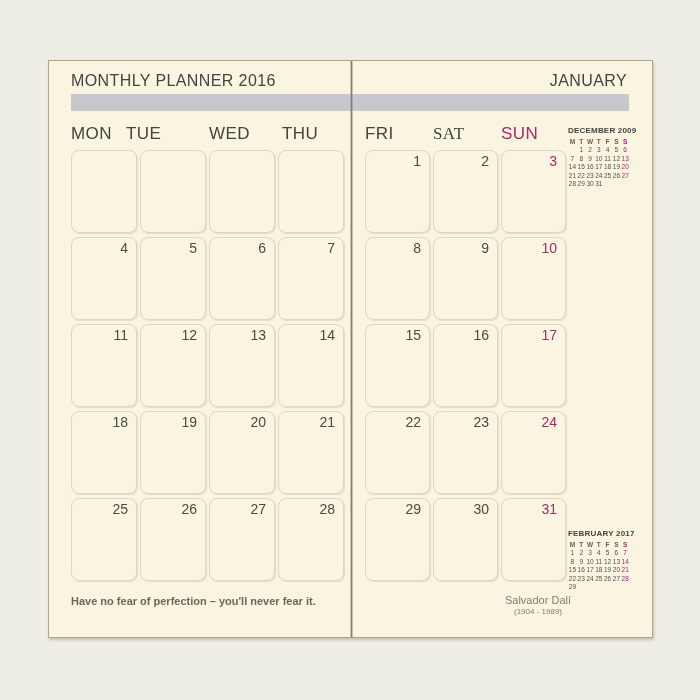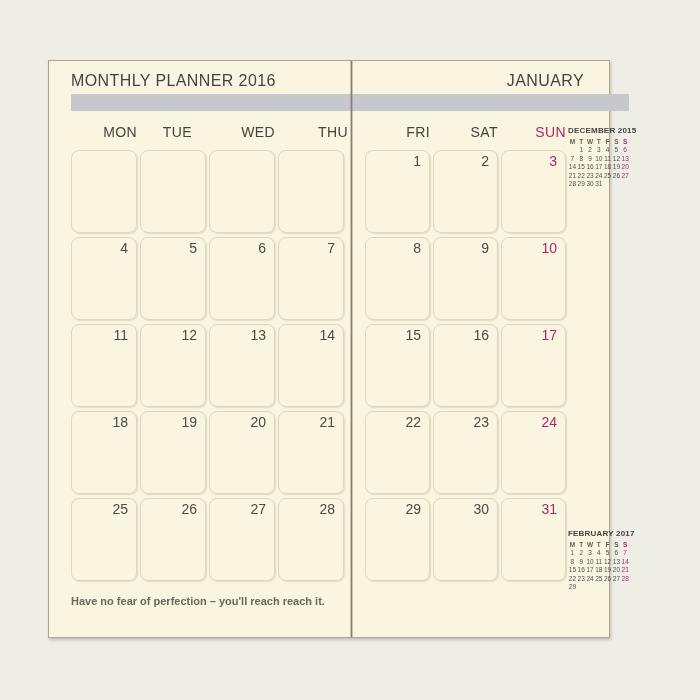--- a/index.html
+++ b/index.html
@@ -2,43 +2,43 @@
 <html style="--background: #efeee6; --paper: #f9f5e1; --page-edge: #aba491; --spine: #87806c; --band: #c6c8cd; --ink: #454340; --number: #4c4a44; --sunday: #b0256b; --cell-border: #ddd6c0; --quote-text: #6b675d; --attribution: #837d71; --minical-letters: #6e5a4b; --minical-numbers: #55504a;"><head>
 <meta charset="utf-8">
 <style>
   html,body{margin:0;padding:0;}
   body{
     width:700px;height:700px;position:relative;overflow:hidden;
     background:var(--background,#efeee6);
     font-family:"Liberation Sans",sans-serif;
   }
   .book{
-    position:absolute;left:48px;top:60px;width:562px;height:578px;
+    position:absolute;left:48px;top:60px;width:605px;height:578px;
     background:var(--paper,#f9f5e1);
     border:1px solid var(--page-edge,#aba491);
     box-shadow:1px 2px 3px rgba(110,104,86,.35);
     box-sizing:border-box;
   }
   .spine{
     position:absolute;left:301px;top:0;width:3px;height:100%;z-index:6;
     background:linear-gradient(to right,rgba(135,128,108,0),var(--spine,#87806c) 40%,var(--spine,#87806c) 60%,rgba(135,128,108,0));
   }
   .page-title{
     position:absolute;top:11px;font-size:16px;letter-spacing:.4px;
     color:var(--ink,#454340);z-index:3;white-space:nowrap;
   }
   .page-title.left{left:22px;}
   .page-title.right{right:25px;margin-left:25px;}
   .header-band{
     position:absolute;left:22px;top:33px;width:558px;height:17px;
     background:var(--band,#c6c8cd);z-index:2;
   }
   .day-header{
-    position:absolute;top:63px;height:16px;font-size:14px;letter-spacing:.4px;
-    color:var(--ink,#454340);text-align:right;z-index:3;
+    position:absolute;top:63px;height:16px;font-size:17px;letter-spacing:.4px;
+    color:var(--ink,#454340);text-align:left;z-index:3;
   }
   .day-cell{
     position:absolute;box-sizing:border-box;border-radius:8px;
     border:1px solid var(--cell-border,#ddd6c0);
     box-shadow:1px 1px 1px rgba(185,175,145,.35);
     z-index:2;
   }
   .day-num{
     display:block;text-align:right;padding:2px 8px 0 0;
     font-size:14px;color:var(--number,#4c4a44);
@@ -67,29 +67,33 @@
   .attribution .years{font-size:8px;margin-top:1px;}
 </style>
 </head>
 <body>
 
 <div class="book">
   <div class="page-title left">MONTHLY PLANNER 2016</div>
   <div class="page-title right">JANUARY</div>
   <div class="header-band"></div>
 
-  <div class="quote">Have no fear of perfection – you'll reach reach it.</div>
+  <div class="quote">Have no fear of perfection – you'll never fear it.</div>
+  <div class="attribution">
+    <div class="name">Salvador Dalí</div>
+    <div class="years">(1904 - 1989)</div>
+  </div>
 
   <div class="spine"></div>
 <div class="day-header" style="left: 22px; width: 66px;">MON</div>
     <div class="day-header" style="left: 77px; width: 66px;">TUE</div>
     <div class="day-header" style="left: 160px; width: 66px;">WED</div>
     <div class="day-header" style="left: 233px; width: 66px;">THU</div>
     <div class="day-header" style="left: 316px; width: 65px;">FRI</div>
-    <div class="day-header" style="left: 384px; width: 65px;">SAT</div>
+    <div class="day-header" style="left: 384px; width: 65px; font-family: Liberation Serif, serif;">SAT</div>
     <div class="day-header sunday" style="left: 452px; width: 65px;">SUN</div>
     <div class="day-cell" style="left: 22px; top: 89px; width: 66px; height: 83px;"></div>
     <div class="day-cell" style="left: 91px; top: 89px; width: 66px; height: 83px;"></div>
     <div class="day-cell" style="left: 160px; top: 89px; width: 66px; height: 83px;"></div>
     <div class="day-cell" style="left: 229px; top: 89px; width: 66px; height: 83px;"></div>
     <div class="day-cell" style="left: 316px; top: 89px; width: 65px; height: 83px;">
       <span class="day-num">1</span>
     </div>
     <div class="day-cell" style="left: 384px; top: 89px; width: 65px; height: 83px;">
       <span class="day-num">2</span>
@@ -175,21 +179,21 @@
     <div class="day-cell" style="left: 316px; top: 437px; width: 65px; height: 83px;">
       <span class="day-num">29</span>
     </div>
     <div class="day-cell" style="left: 384px; top: 437px; width: 65px; height: 83px;">
       <span class="day-num">30</span>
     </div>
     <div class="day-cell" style="left: 452px; top: 437px; width: 65px; height: 83px;">
       <span class="day-num sunday">31</span>
     </div>
     <div class="minical" style="top: 65px;">
-      <div class="minical-title">DECEMBER 2015</div>
+      <div class="minical-title">DECEMBER 2009</div>
       <div class="minical-grid">
         <div class="dl">M</div>
         <div class="dl">T</div>
         <div class="dl">W</div>
         <div class="dl">T</div>
         <div class="dl">F</div>
         <div class="dl">S</div>
         <div class="dl sunday">S</div>
         <div class="mn"></div>
         <div class="mn">1</div>

